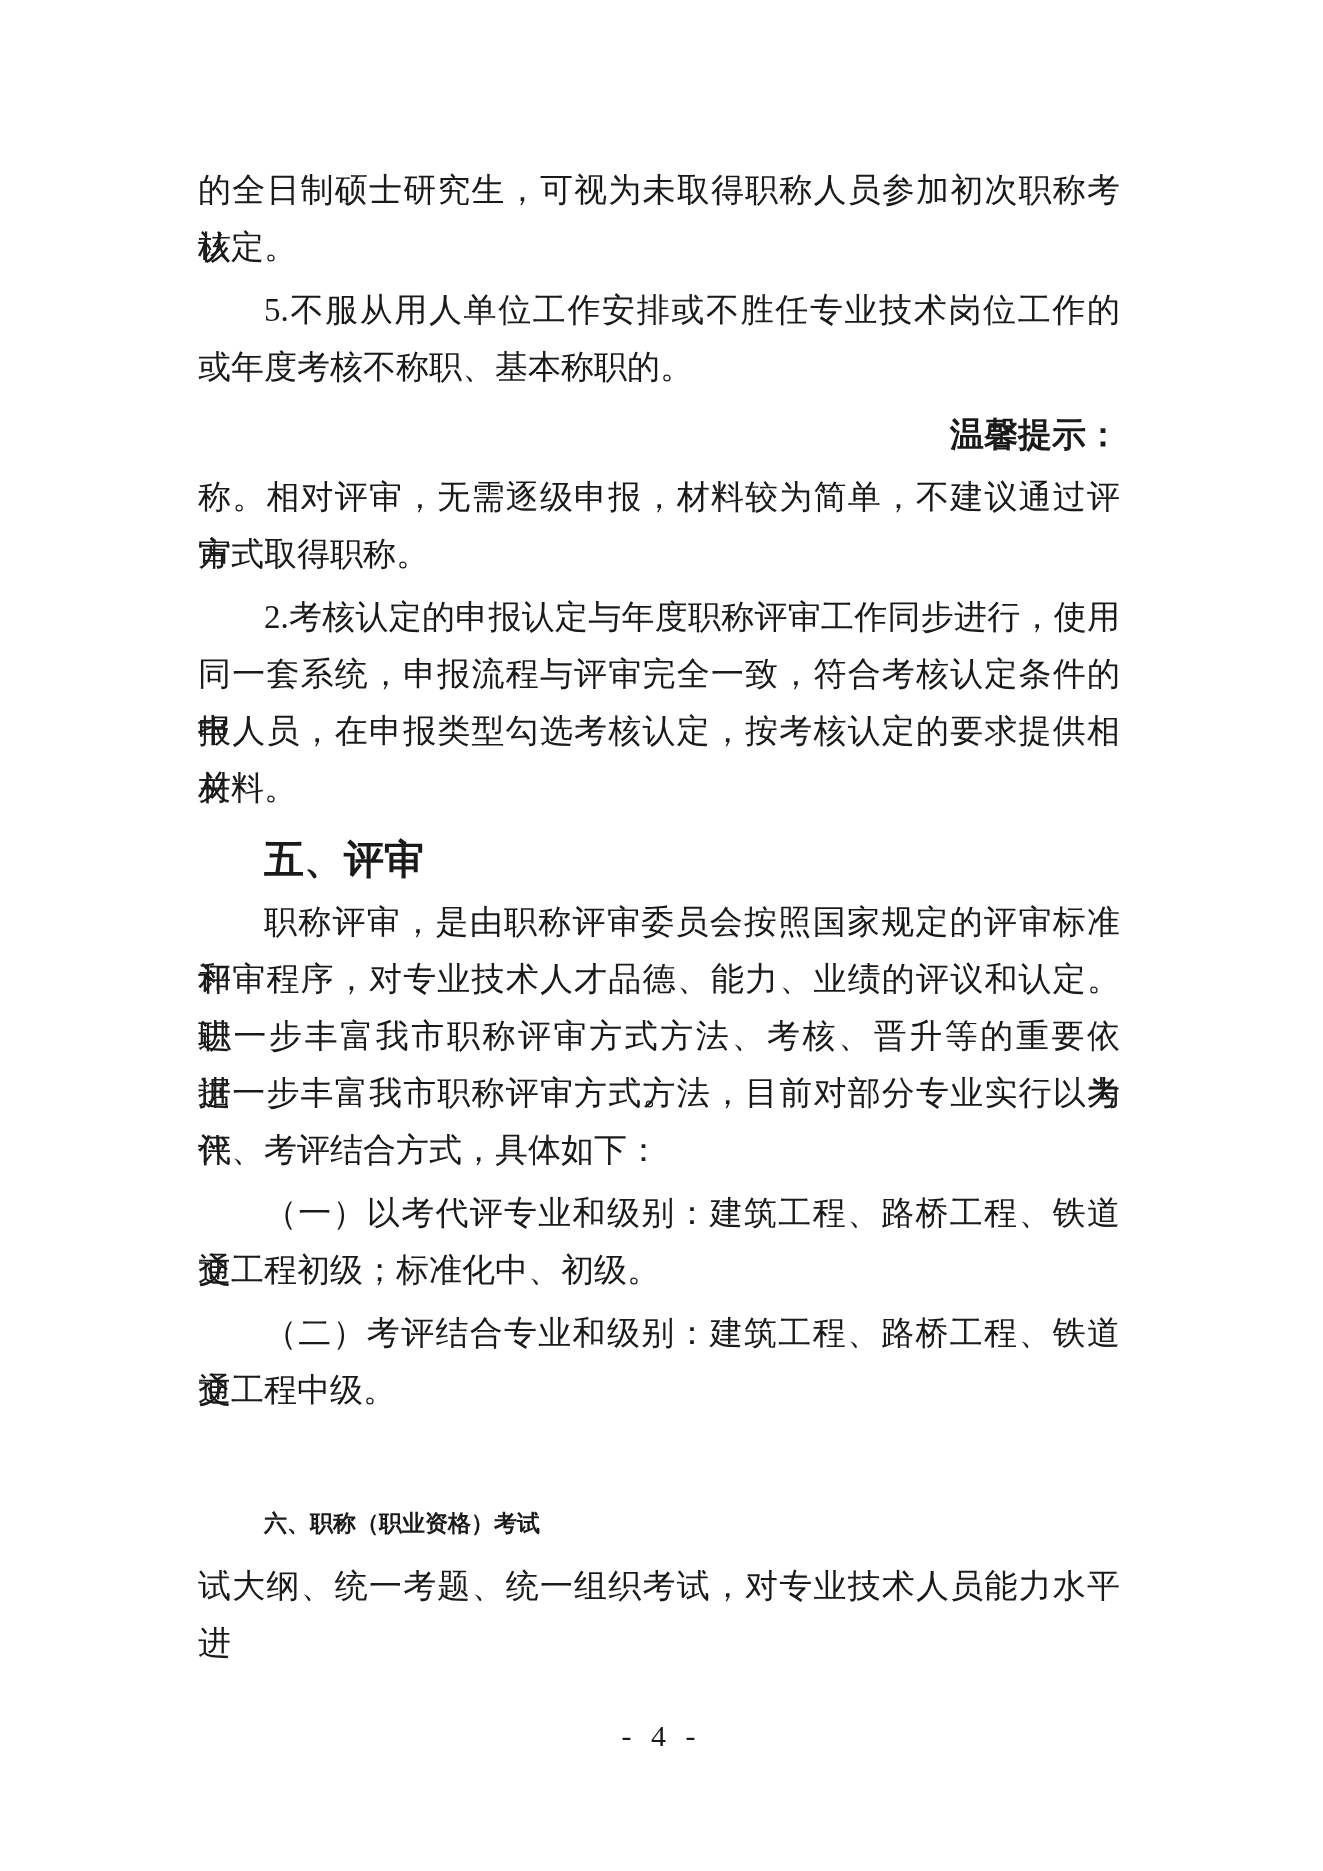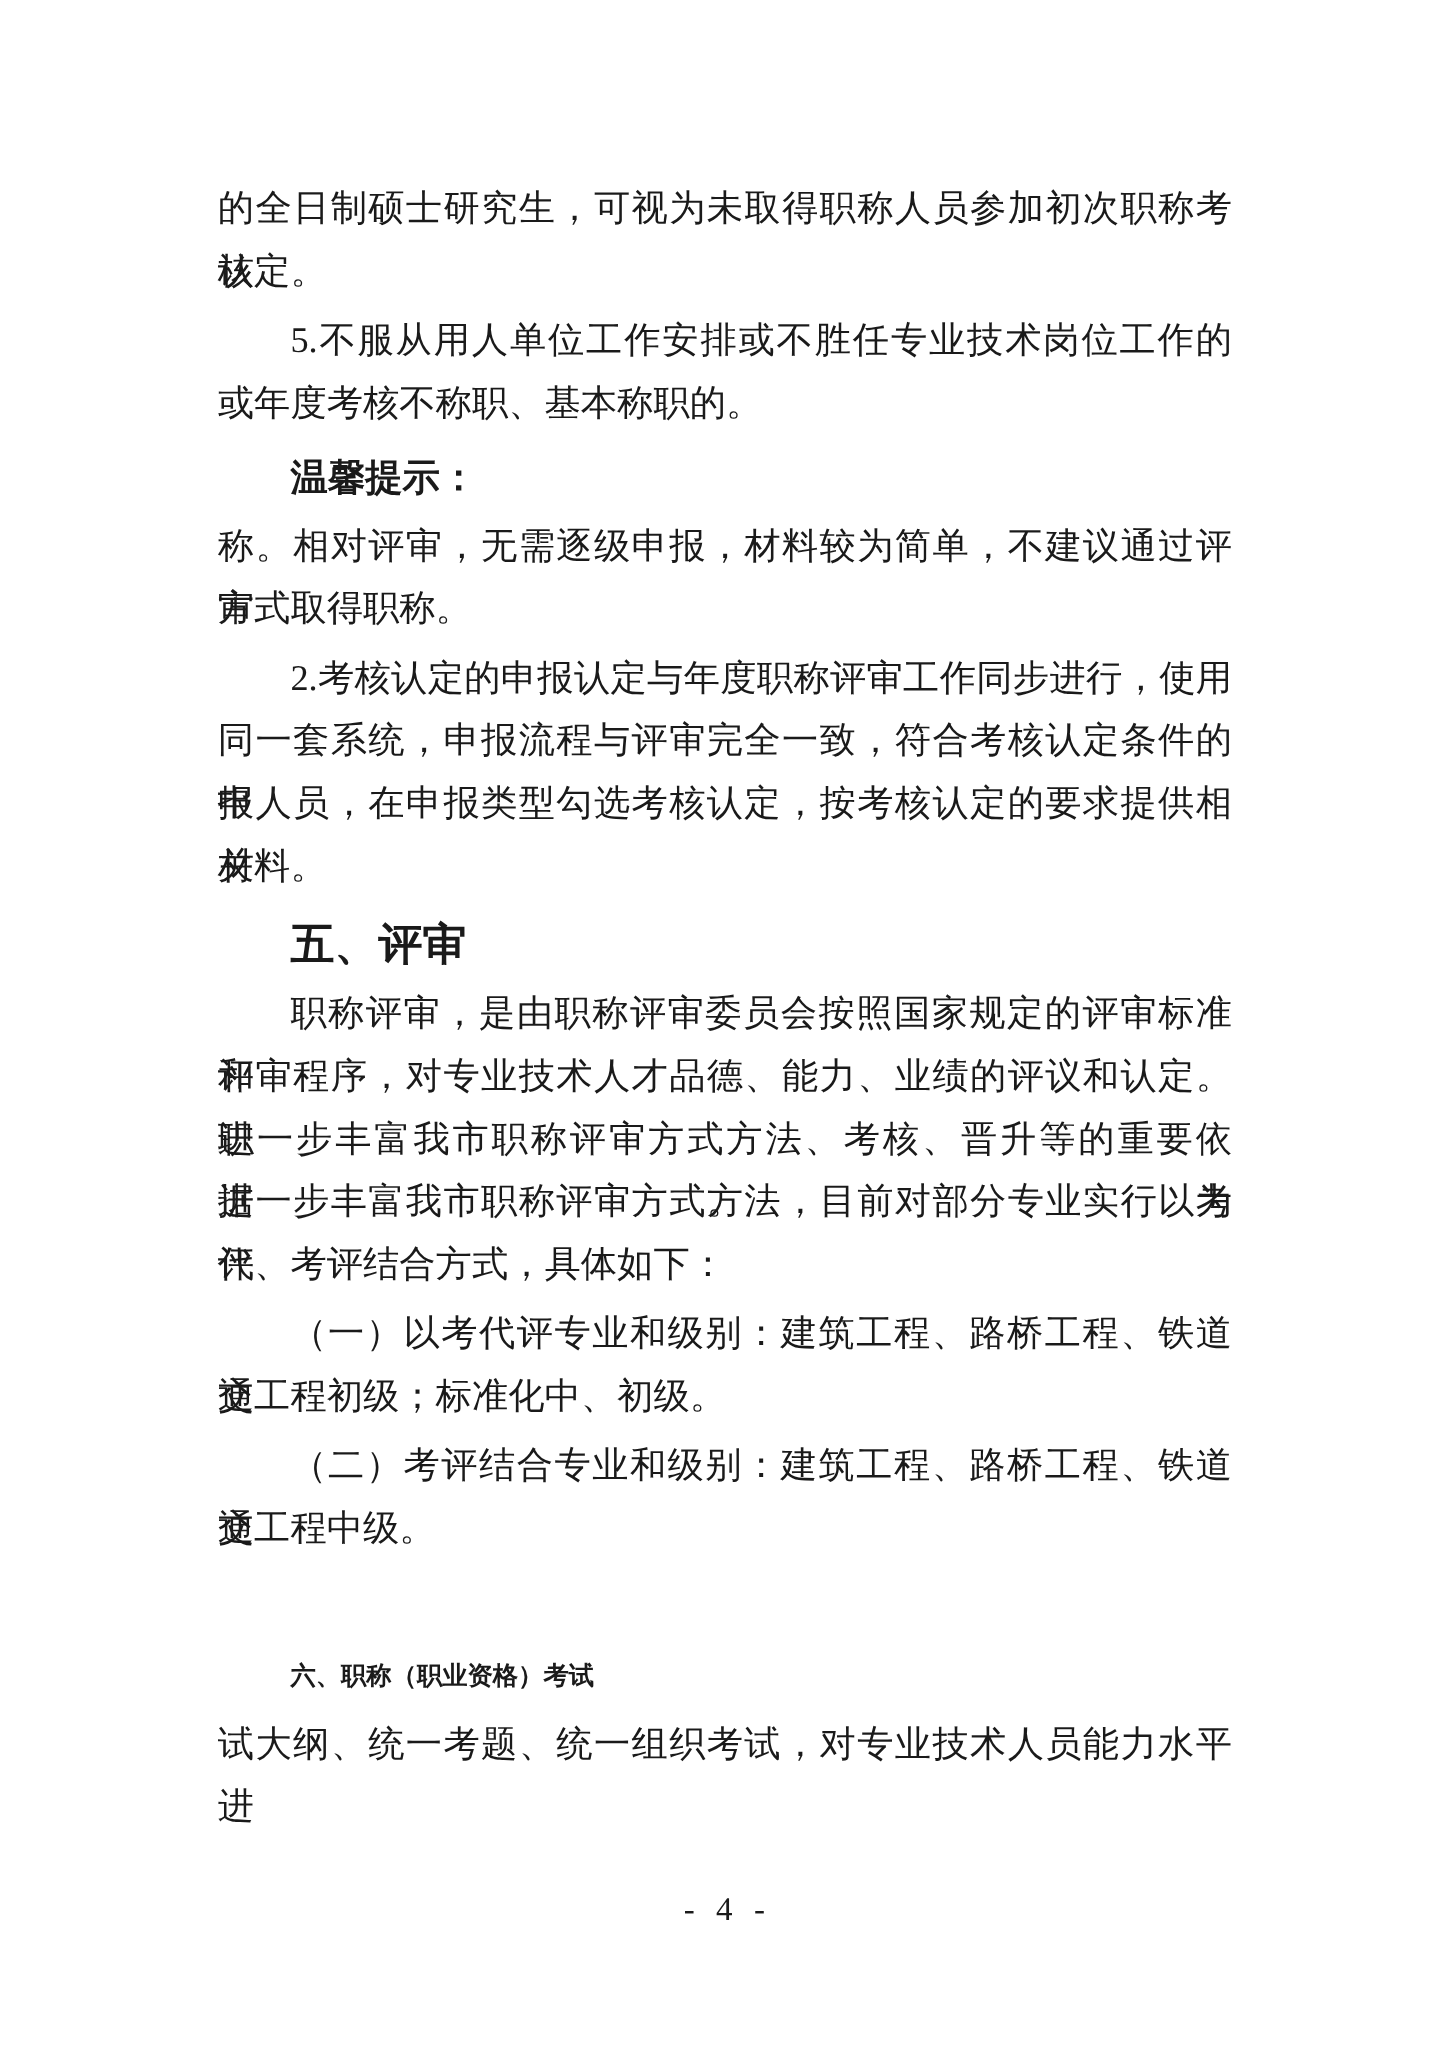--- a/index.html
+++ b/index.html
@@ -39,20 +39,21 @@
   .para { margin-top: 6px; }
   .subhead {
     margin-top: 10px;
     margin-bottom: 4px;
     font-family: "Liberation Sans", "DejaVu Sans", sans-serif;
     font-weight: bold;
     font-size: 34px;
     line-height: 57px;
     height: 57px;
     text-indent: 66px;
+    text-align: right;
   }
   .head5 {
     margin-top: 14px;
     margin-bottom: 6px;
     font-family: "Liberation Sans", "DejaVu Sans", sans-serif;
     font-weight: bold;
     font-size: 40px;
     line-height: 57px;
     height: 57px;
     text-indent: 66px;

